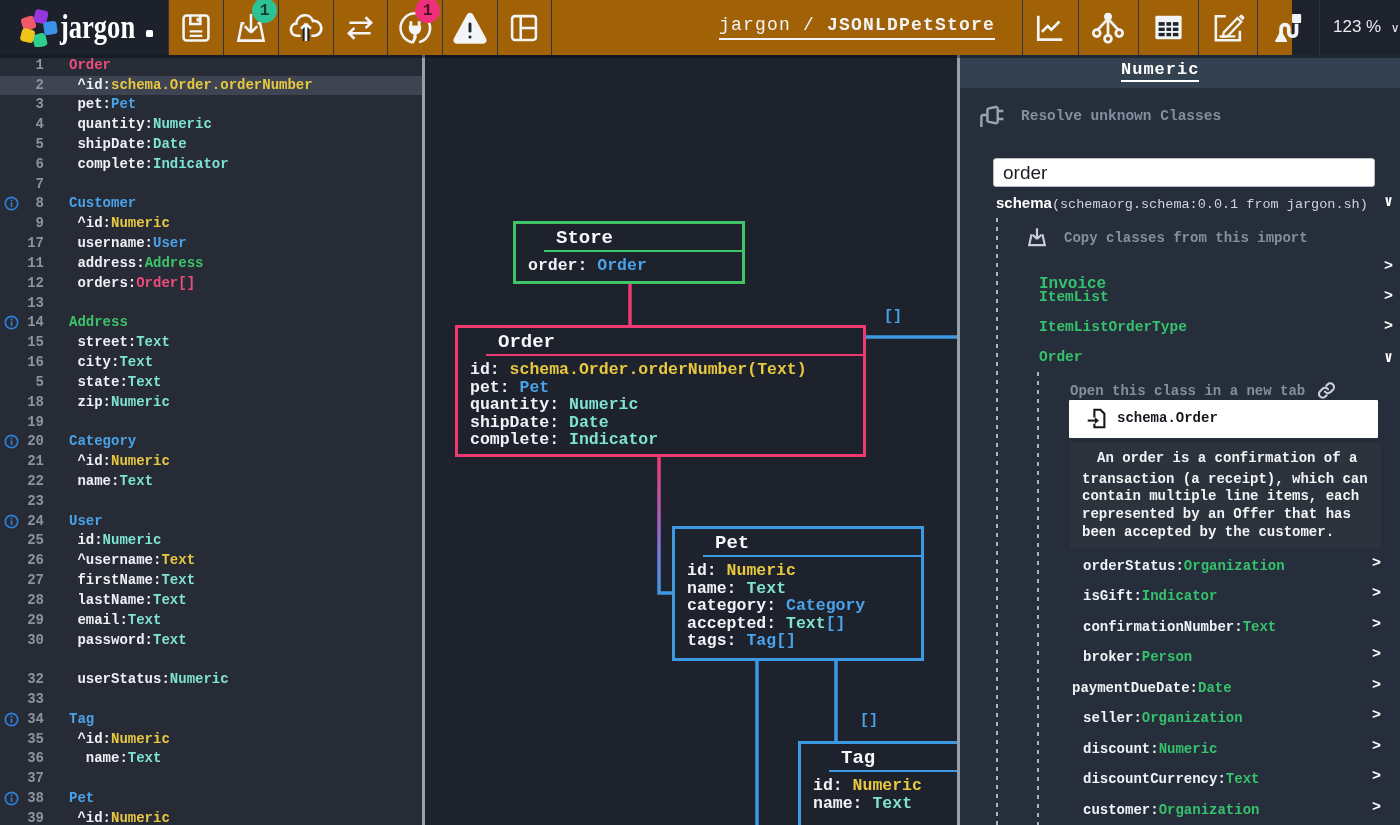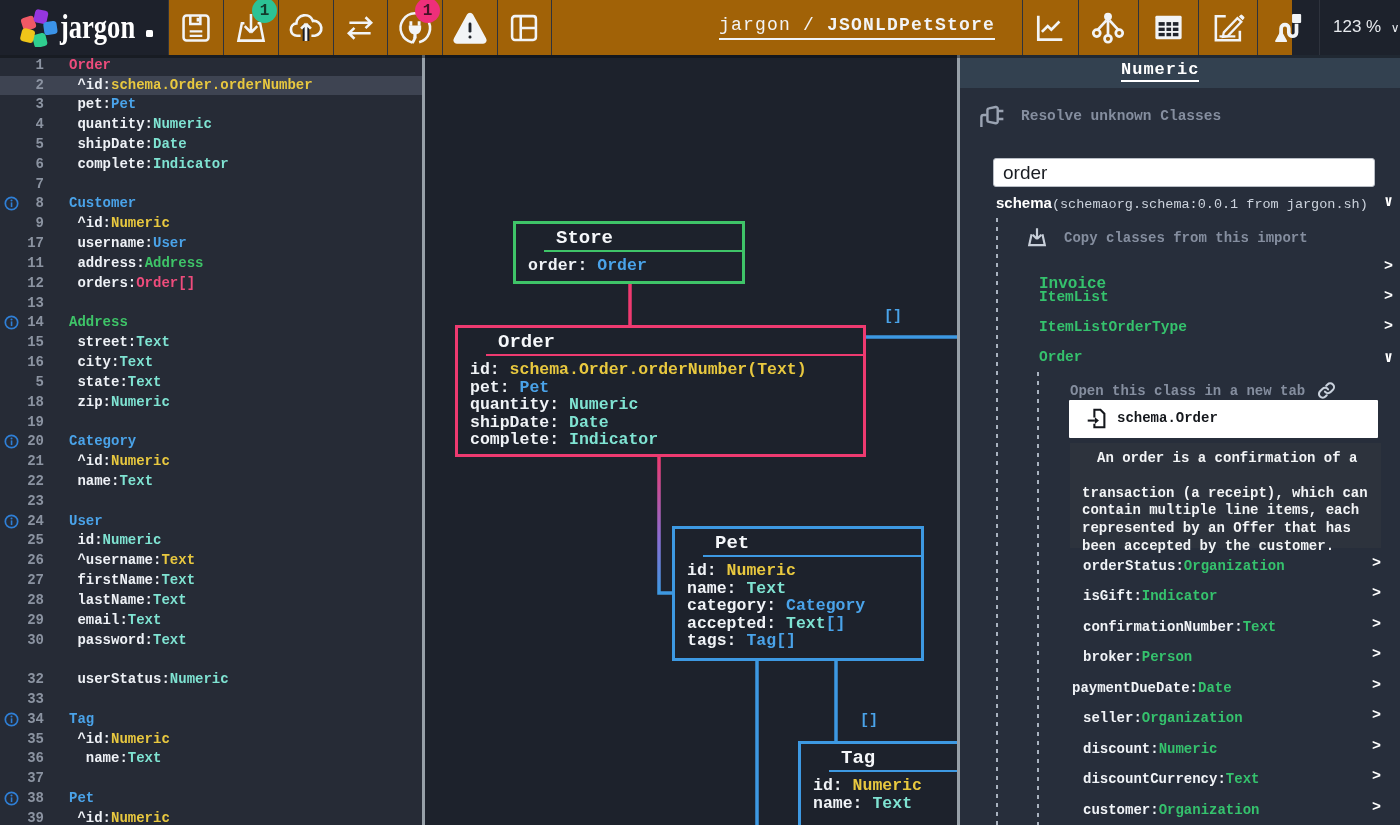--- a/index.html
+++ b/index.html
@@ -351,21 +351,21 @@
 
   <div id="whitebox">
     <svg width="25" height="25" viewBox="0 0 24 24" style="position:absolute;left:16px;top:6px" fill="none" stroke="#14171c" stroke-width="2">
       <path d="M9 11 V3.6 H14.8 L18.6 7.4 V20.4 H9 V17"></path>
       <path d="M2.6 14 H9.5"></path>
       <path d="M9.5 10.8 L13.4 14 L9.5 17.2 Z" fill="#14171c" stroke="none"></path>
     </svg>
     <span>schema.Order</span>
   </div>
 
-  <div id="descbox"><div style="text-indent:15px;margin-bottom:17px">An order is a confirmation of a</div>transaction (a receipt), which can contain multiple line items, each represented by an Offer that has been accepted by the customer.</div>
+  <div id="descbox"><div style="text-indent:15px;margin-bottom:3px">An order is a confirmation of a</div>transaction (a receipt), which can contain multiple line items, each represented by an Offer that has been accepted by the customer.</div>
 
   <div class="rprow" style="left:123px;top:503px;font-size:14px;color:#f0f3f7">orderStatus:<span class="tgreen">Organization</span></div>
   <div class="chev" style="left:412px;top:500px">&gt;</div>
   <div class="rprow" style="left:123px;top:533px;font-size:14px;color:#f0f3f7">isGift:<span class="tgreen">Indicator</span></div>
   <div class="chev" style="left:412px;top:530px">&gt;</div>
   <div class="rprow" style="left:123px;top:564px;font-size:14px;color:#f0f3f7">confirmationNumber:<span class="tgreen">Text</span></div>
   <div class="chev" style="left:412px;top:561px">&gt;</div>
   <div class="rprow" style="left:123px;top:594px;font-size:14px;color:#f0f3f7">broker:<span class="tgreen">Person</span></div>
   <div class="chev" style="left:412px;top:591px">&gt;</div>
   <div class="rprow" style="left:112px;top:625px;font-size:14px;color:#f0f3f7">paymentDueDate:<span class="tgreen">Date</span></div>

